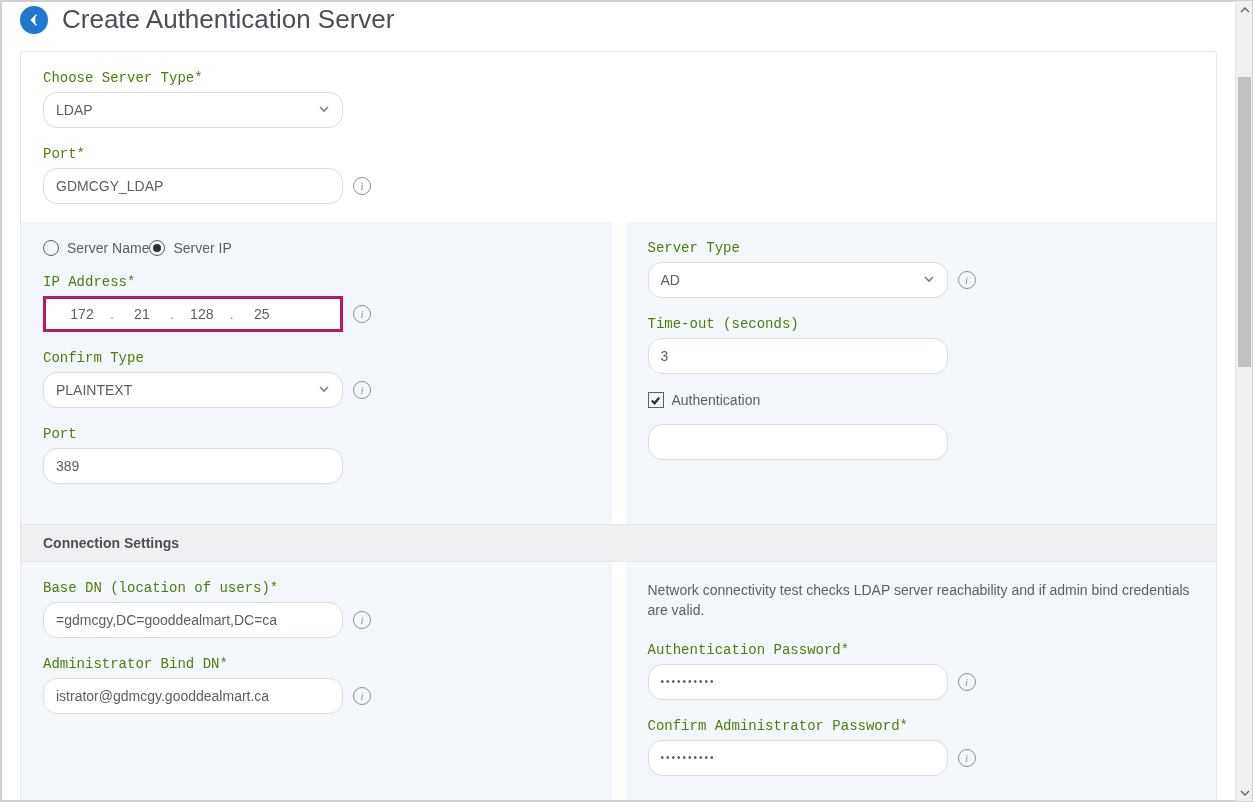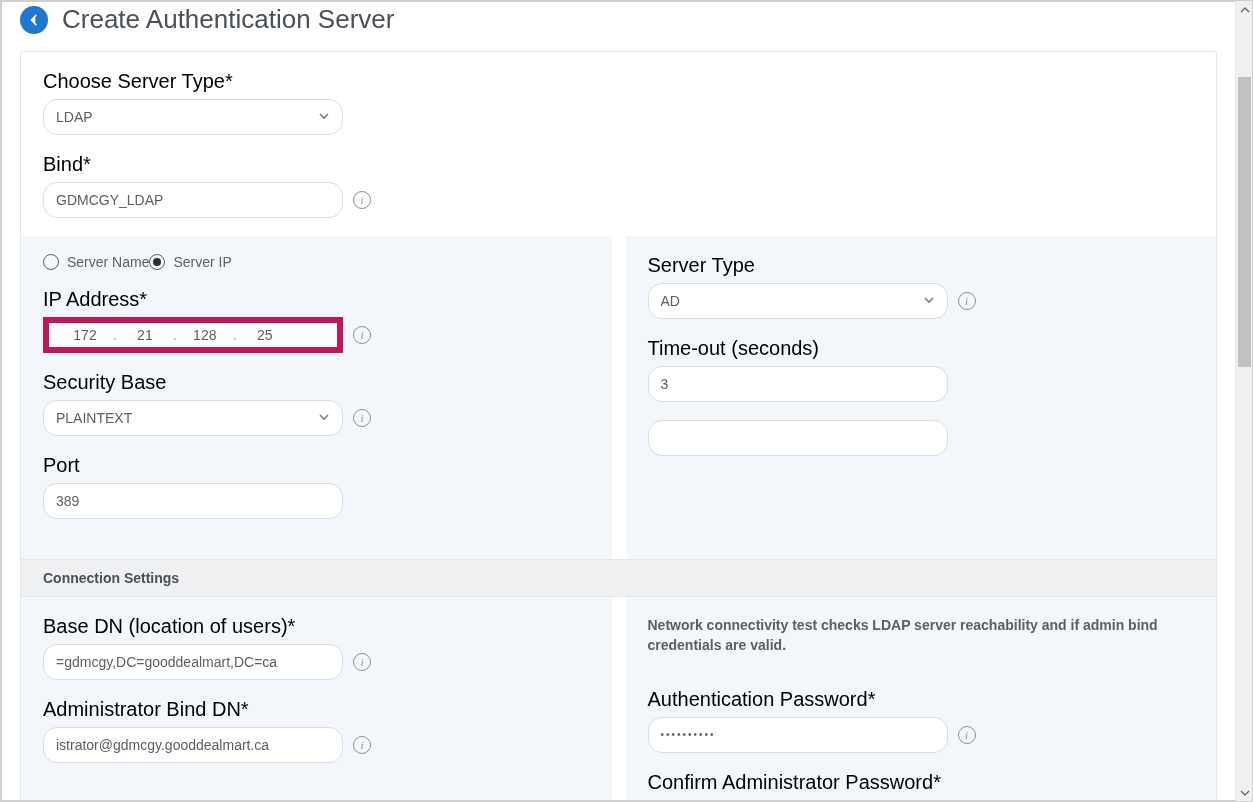--- a/index.html
+++ b/index.html
@@ -73,24 +73,25 @@
 
   .card {
     margin: 10px 18px 0 18px;
     border: 1px solid #e4e6e8;
     border-radius: 3px;
     background: #fff;
     padding: 18px 22px 0 22px;
   }
 
   .label {
-    color: #000000;
-    font-size: 20px;
+    color: #4d7c0f;
+    font-size: 14px;
     margin-bottom: 6px;
     display: block;
+    font-family: Liberation Mono, monospace;
   }
   .field-row { margin-bottom: 18px; }
 
   .select, .text-input {
     height: 36px;
     border: 1px solid #d9dde0;
     background: #fff;
     color: #5a5f66;
     font-size: 14px;
     padding: 0 12px;
@@ -149,21 +150,21 @@
     border: 1.5px solid #5a5f66;
     display: flex; align-items: center; justify-content: center;
   }
   .radio.selected .dot::after {
     content: ""; width: 8px; height: 8px; border-radius: 50%;
     background: #2a2f36;
   }
 
   .ip-input {
     width: 300px; height: 36px;
-    border: 6px solid #be185d; background: #fff;
+    border: 3px solid #be185d; background: #fff;
     display: flex; align-items: center; padding: 0 12px;
     gap: 0;
   }
   .ip-input input {
     border: none; outline: none; width: 48px; text-align: center;
     font-size: 14px; color: #5a5f66; background: transparent;
   }
   .ip-input .dot-sep { color: #8a9099; padding: 0 4px; }
 
   .check-row { display: flex; align-items: center; gap: 8px; margin-bottom: 16px; cursor: pointer; }
@@ -179,22 +180,21 @@
     padding: 10px 22px;
     font-weight: 600;
     color: #4a5057;
     border-top: 1px solid #e4e6e8;
     border-bottom: 1px solid #e4e6e8;
   }
 
   .desc {
     color: #5a5f66;
     line-height: 1.45;
-    margin-bottom: 32px;
-    font-weight: bold;
+    margin-bottom: 21px;
   }
 
   .pw-dots {
     letter-spacing: 2px;
     font-size: 10px;
     line-height: 36px;
   }
 
   
   .viewport::-webkit-scrollbar { width: 0; }
@@ -224,21 +224,21 @@
           <span>LDAP</span>
           <span class="chev">
             <svg width="12" height="12" viewBox="0 0 12 12">
                 <path d="M2 4l4 4 4-4" stroke="#7a7f86" stroke-width="1.6" fill="none"></path>
               </svg>
           </span>
         </div>
       </div>
 
       <div class="field-row">
-        <span class="label">Bind*</span>
+        <span class="label">Port*</span>
         <div class="with-info">
           <input class="text-input" value="GDMCGY_LDAP" style="">
           <span class="info-icon">i</span>
         </div>
       </div>
 
       <div class="two-col">
         <div class="panel left">
 
           <div class="radio-row">
@@ -262,21 +262,21 @@
                 <span class="dot-sep">.</span>
                 <input value="128" style="">
                 <span class="dot-sep">.</span>
                 <input value="25" style="">
               </div>
               <span class="info-icon">i</span>
             </div>
           </div>
 
           <div class="field-row">
-            <span class="label">Security Base</span>
+            <span class="label">Confirm Type</span>
             <div class="with-info">
               <div class="select">
                 <span>PLAINTEXT</span>
                 <span class="chev">
                   <svg width="12" height="12" viewBox="0 0 12 12">
                       <path d="M2 4l4 4 4-4" stroke="#7a7f86" stroke-width="1.6" fill="none"></path>
                     </svg>
                 </span>
               </div>
               <span class="info-icon">i</span>
@@ -305,20 +305,28 @@
               </div>
               <span class="info-icon">i</span>
             </div>
           </div>
 
           <div class="field-row">
             <span class="label">Time-out (seconds)</span>
             <input class="text-input" value="3" style="">
           </div>
 
+          <div class="check-row">
+            <span class="checkbox checked">
+              <svg viewBox="0 0 12 12">
+                  <path d="M2 6l3 3 5-6"></path>
+                </svg>
+            </span>
+            <span>Authentication</span>
+          </div>
 
           <div class="field-row">
             <input class="text-input" value="" style="">
           </div>
 
         </div>
       </div>
 
       <div class="section-header">Connection Settings</div>
 

